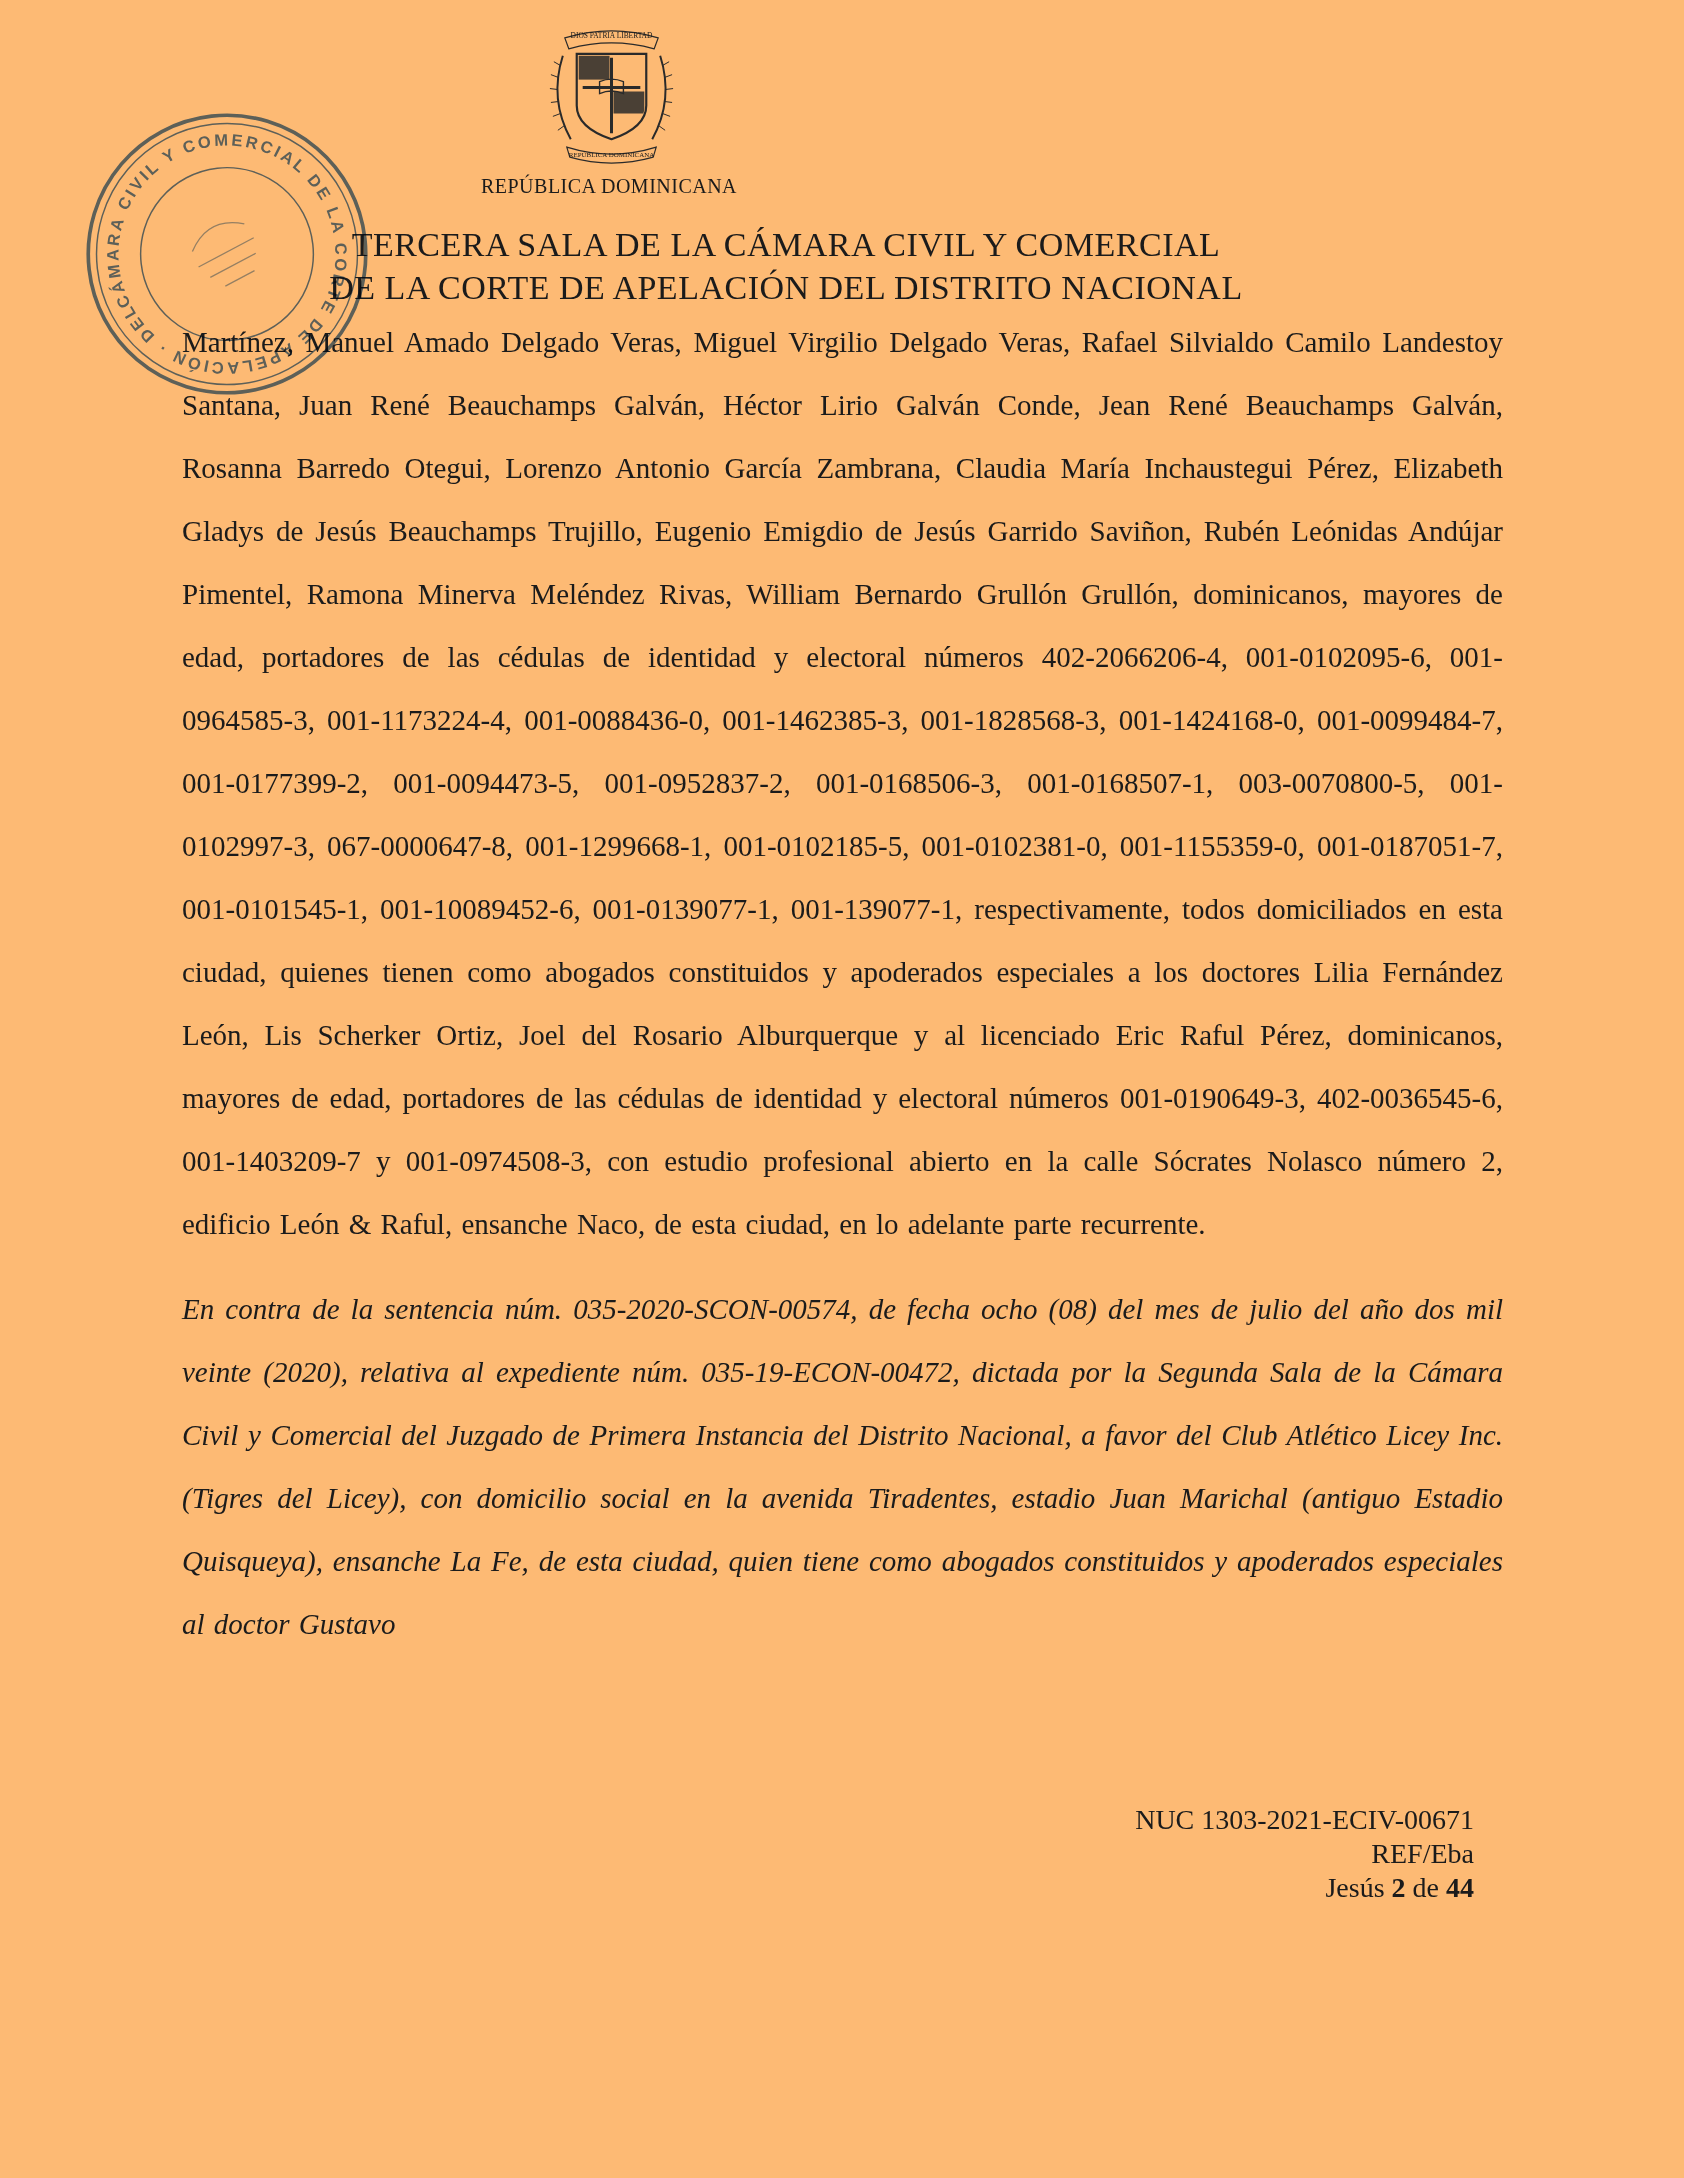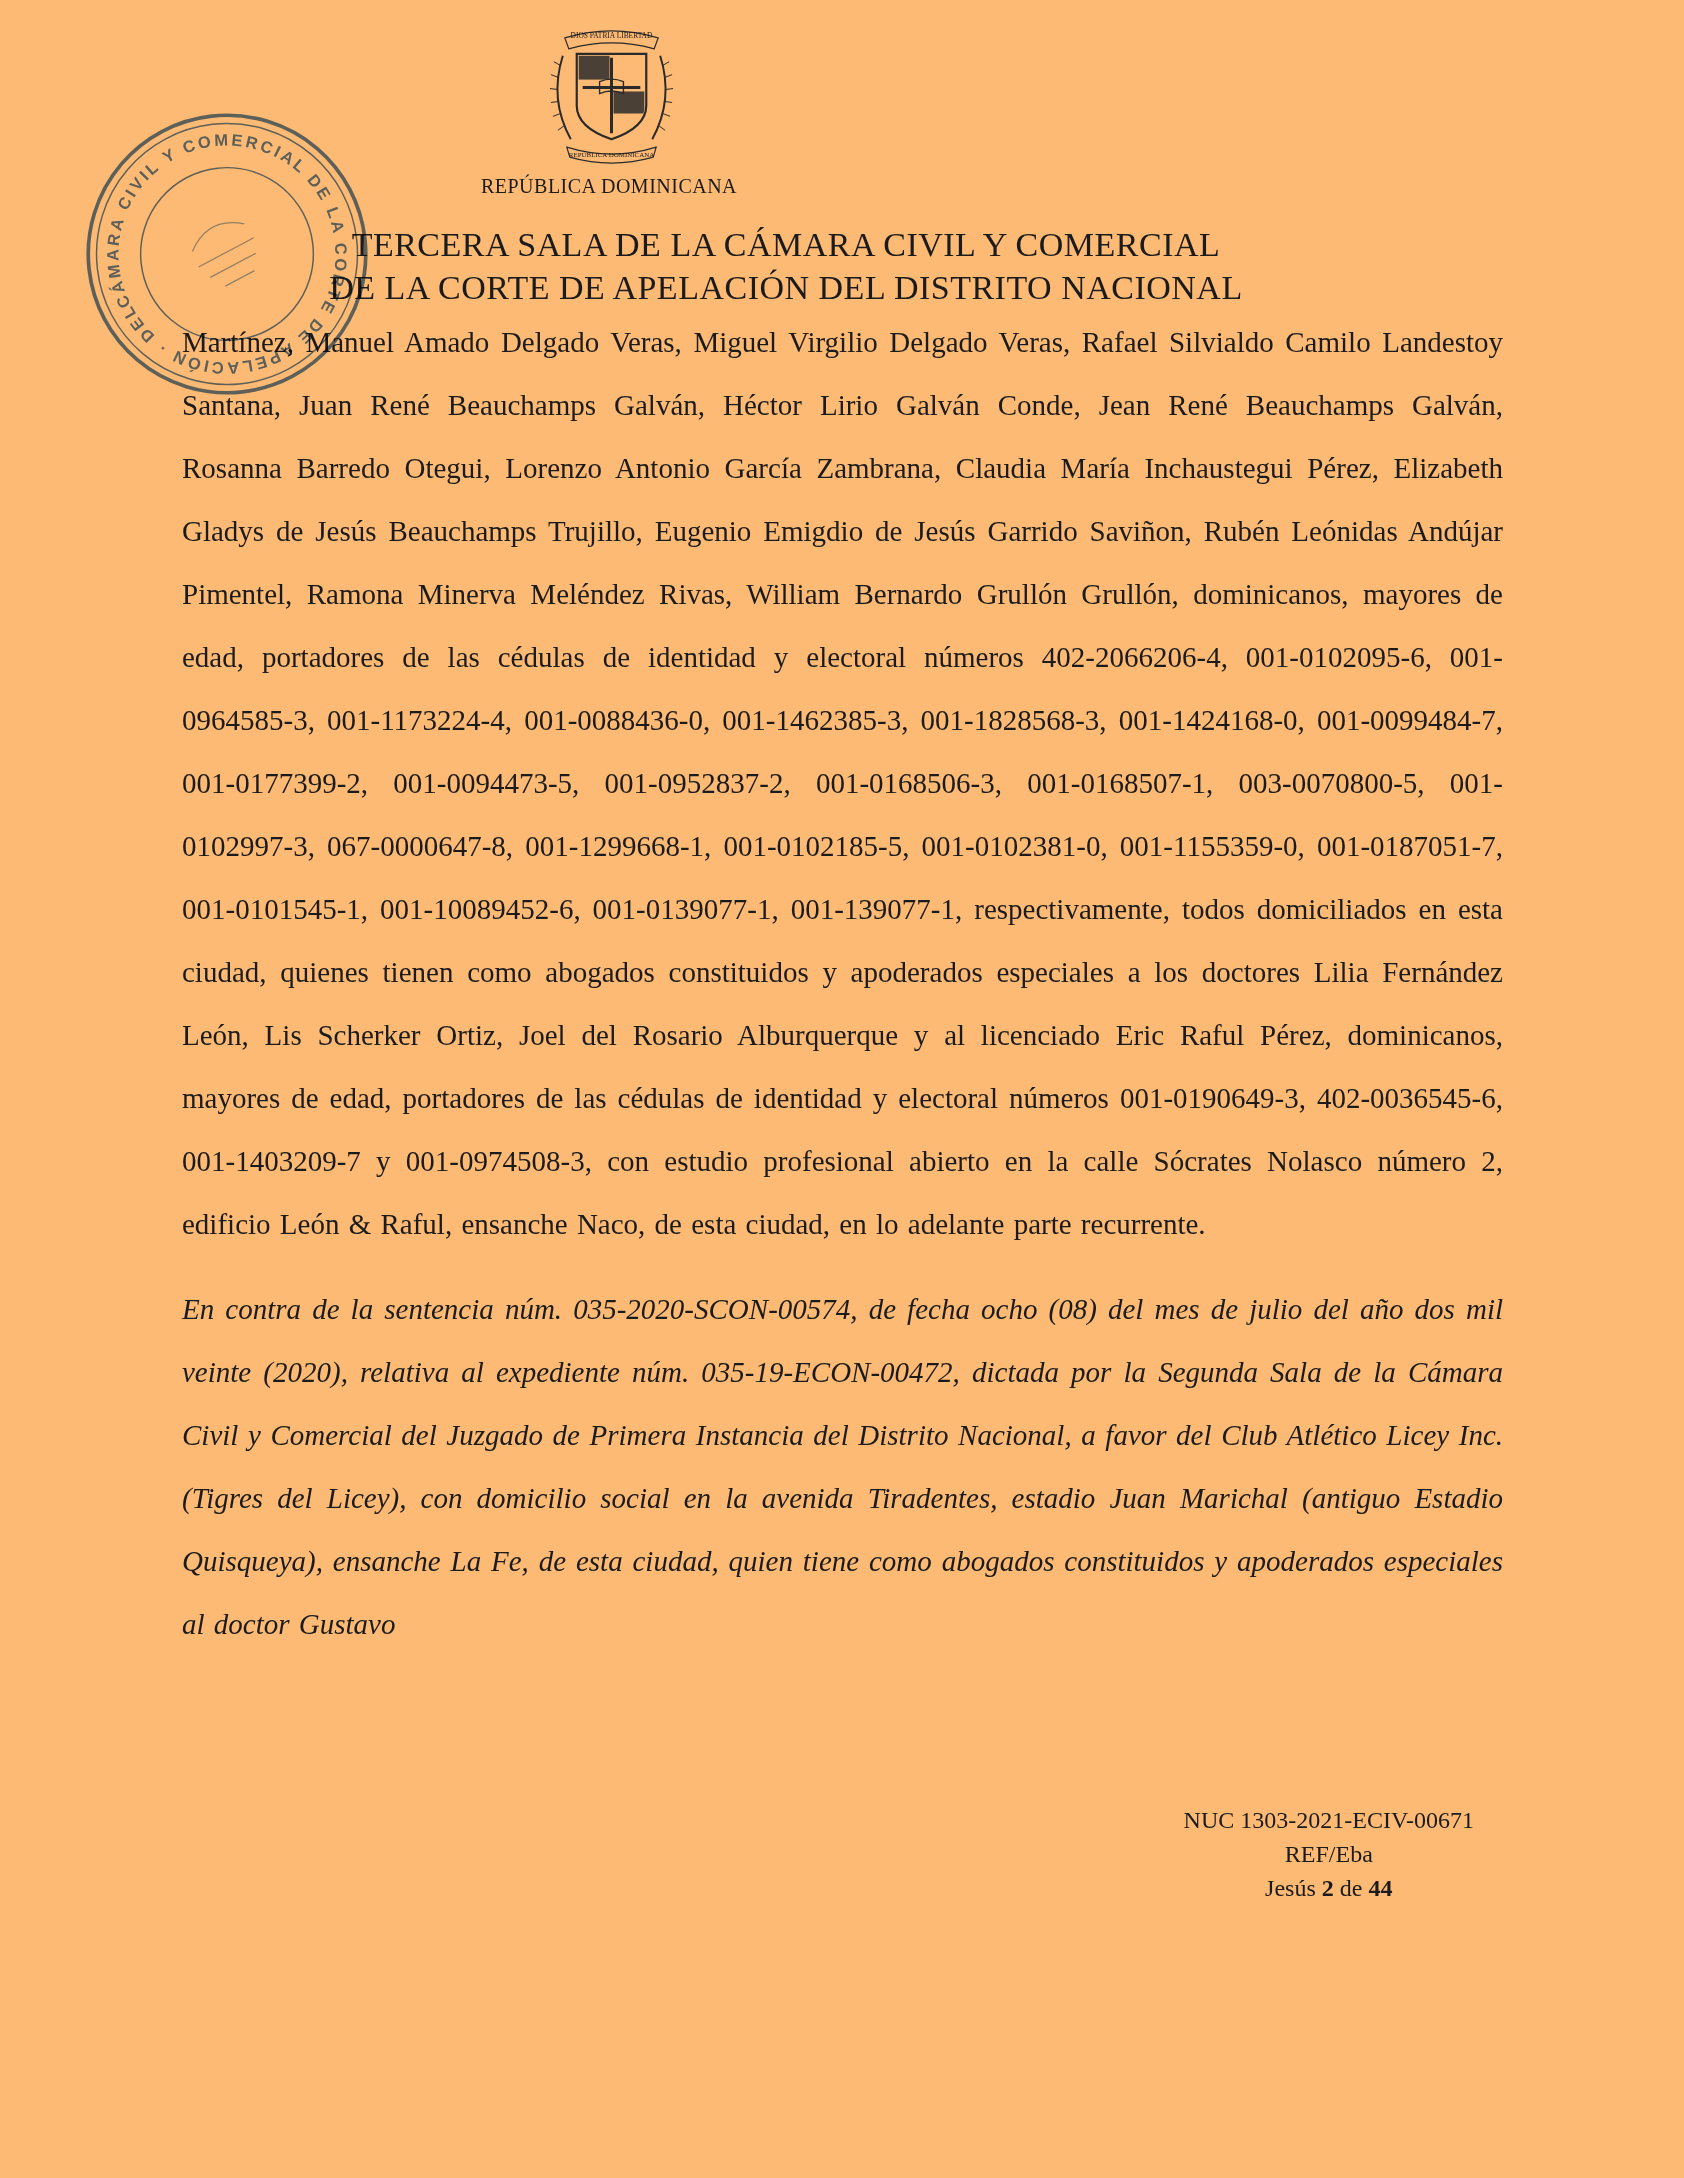--- a/index.html
+++ b/index.html
@@ -94,22 +94,22 @@
   .body-text p + p {
     margin-top: 22px;
     font-style: italic;
   }
 
   
   .footer {
     position: absolute;
     right: 211px;
     top: 1803px;
-    text-align: center;
-    font-size: 24px;
+    text-align: right;
+    font-size: 28px;
     line-height: 34px;
   }
   .footer .bold { font-weight: bold; }
 </style>
 </head>
 <body>
 
 <div class="page">
 
   <div class="coat-of-arms">

